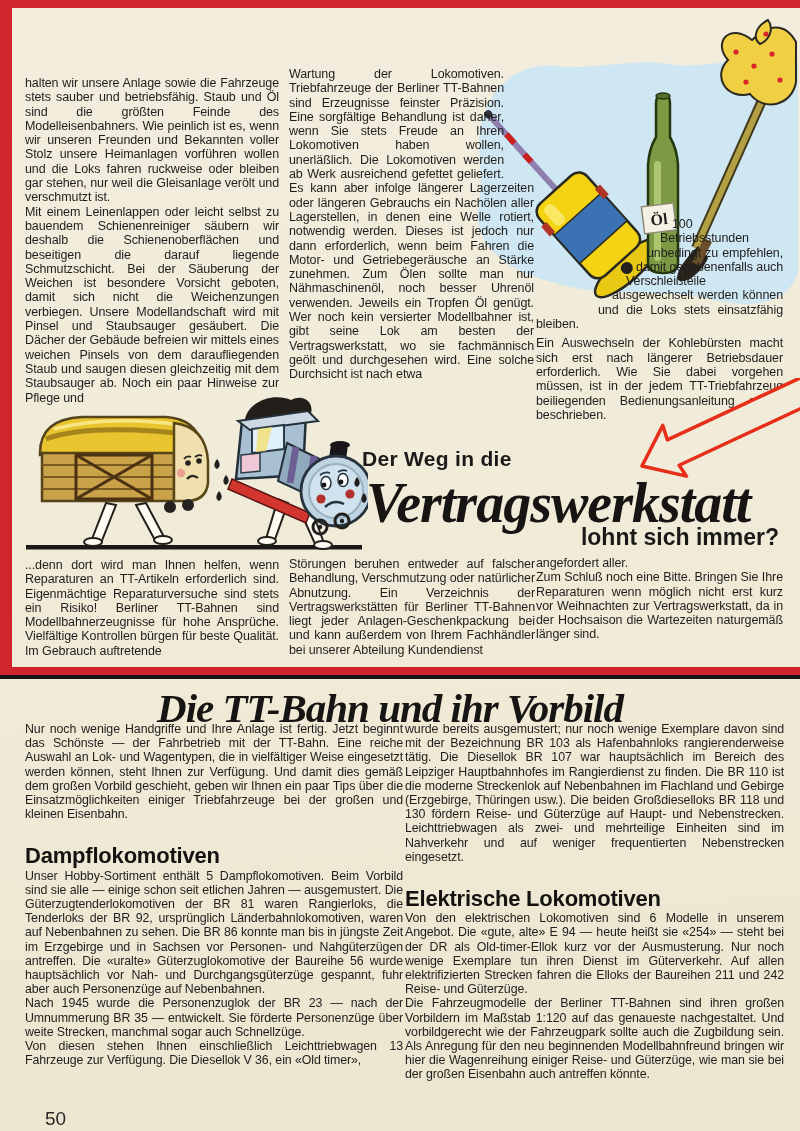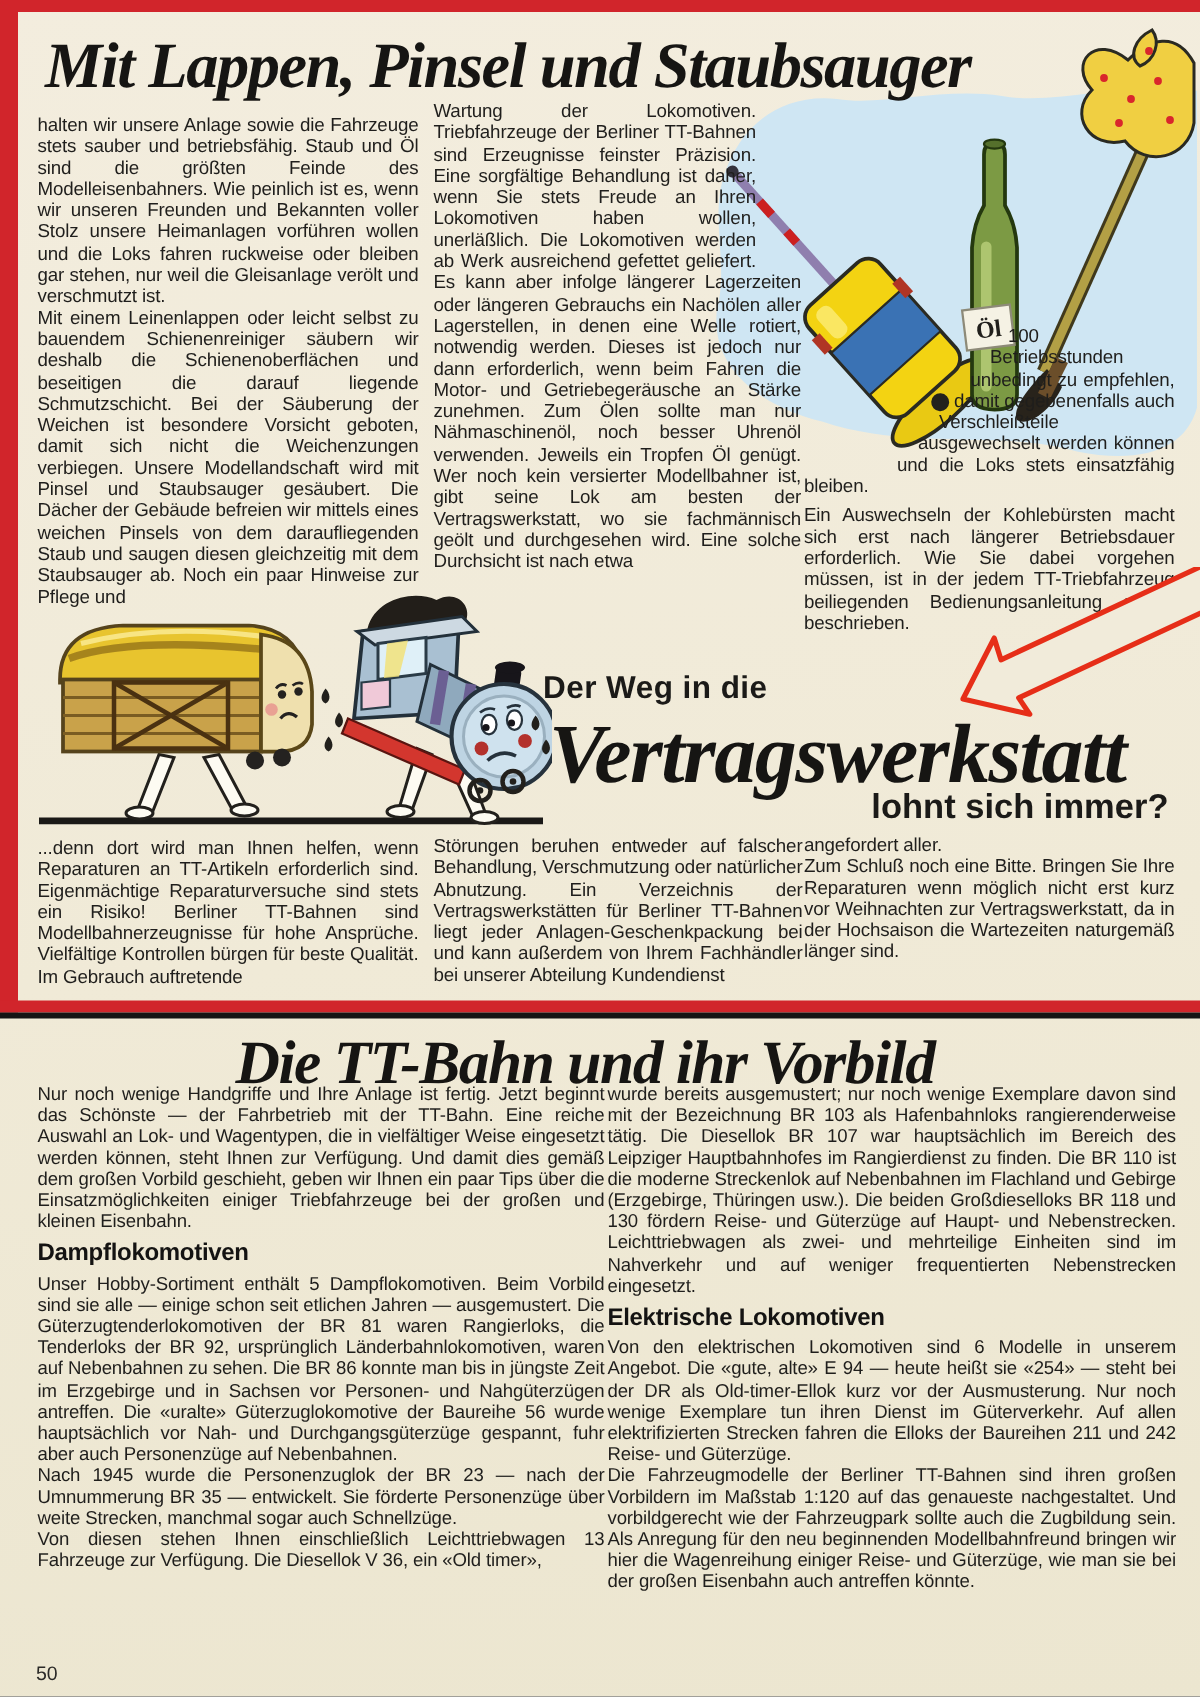--- a/index.html
+++ b/index.html
@@ -39,24 +39,24 @@
   .bc2 { position:absolute; left:289px; top:557px; width:246px; }
   .bc3 { position:absolute; left:536px; top:556px; width:247px; }
 
   .hl1 { position:absolute; left:362px; top:447px; font-size:21px; font-weight:bold; letter-spacing:0.3px; color:#1b1a18; }
   .hl2 { position:absolute; left:366px; top:471px; font-family:"Liberation Serif", serif; font-style:italic;
          font-weight:bold; font-size:56px; letter-spacing:-1px; color:#161513; white-space:nowrap; }
   .hl3 { position:absolute; left:560px; top:524px; width:219px; text-align:right; font-size:23px; font-weight:bold; color:#1b1a18; }
 
   .s2l { position:absolute; left:25px;  top:722px; width:378px; }
   .s2r { position:absolute; left:405px; top:722px; width:379px; }
-  .h2x { font-size:16px; font-weight:bold; letter-spacing:-0.2px; color:#141312; margin:8px 0 5px 0; }
+  .h2x { font-size:22px; font-weight:bold; letter-spacing:-0.2px; color:#141312; margin:28px 0 5px 0; }
   .s2l .h2x:first-child, .s2r .h2x:first-child { margin-top:0; }
 
-  .pagenum { position:absolute; left:24px; top:1108px; font-size:13px; color:#2a2927; }
+  .pagenum { position:absolute; left:45px; top:1108px; font-size:19px; color:#2a2927; }
 
   .illu { position:absolute; }
   .illu svg { display:block; }
 </style>
 </head>
 <body>
 
 <div class="page">
 
   <div class="edge-top"></div>
@@ -103,21 +103,20 @@
         <circle cx="268" cy="42" r="2.6" fill="#d9262c"></circle>
           <circle cx="286" cy="56" r="2.6" fill="#d9262c"></circle>
         <circle cx="304" cy="44" r="2.6" fill="#d9262c"></circle>
           <circle cx="312" cy="70" r="2.6" fill="#d9262c"></circle>
         <circle cx="278" cy="72" r="2.6" fill="#d9262c"></circle>
           <circle cx="298" cy="24" r="2.6" fill="#d9262c"></circle>
       </g>
     </svg>
   </div>
 
-  <div class="t1">Mit Lappen, Pinsel und Staubsauger</div>
 
   <div class="c1 b1">
     <p>halten wir unsere Anlage sowie die Fahrzeuge stets sauber und betriebsfähig. Staub und Öl sind die größten Feinde des Modelleisenbahners. Wie peinlich ist es, wenn wir unseren Freunden und Bekannten voller Stolz unsere Heimanlagen vorführen wollen und die Loks fahren ruckweise oder bleiben gar stehen, nur weil die Gleisanlage verölt und verschmutzt ist.</p>
     <p>Mit einem Leinenlappen oder leicht selbst zu bauendem Schienenreiniger säubern wir deshalb die Schienenoberflächen und beseitigen die darauf liegende Schmutzschicht. Bei der Säuberung der Weichen ist besondere Vorsicht geboten, damit sich nicht die Weichenzungen verbiegen. Unsere Modellandschaft wird mit Pinsel und Staubsauger gesäubert. Die Dächer der Gebäude befreien wir mittels eines weichen Pinsels von dem daraufliegenden Staub und saugen diesen gleichzeitig mit dem Staubsauger ab. Noch ein paar Hinweise zur Pflege und</p>
   </div>
 
   <div class="c2 b1">
     <div class="sp-right"></div>
     <p>Wartung der Lokomotiven. Triebfahrzeuge der Berliner TT-Bahnen sind Erzeugnisse feinster Präzision. Eine sorgfältige Behandlung ist daher, wenn Sie stets Freude an Ihren Lokomotiven haben wollen, unerläßlich. Die Lokomotiven werden ab Werk ausreichend gefettet geliefert. Es kann aber infolge längerer Lagerzeiten oder längeren Gebrauchs ein Nachölen aller Lagerstellen, in denen eine Welle rotiert, notwendig werden. Dieses ist jedoch nur dann erforderlich, wenn beim Fahren die Motor- und Getriebegeräusche an Stärke zunehmen. Zum Ölen sollte man nur Nähmaschinenöl, noch besser Uhrenöl verwenden. Jeweils ein Tropfen Öl genügt. Wer noch kein versierter Modellbahner ist, gibt seine Lok am besten der Vertragswerkstatt, wo sie fachmännisch geölt und durchgesehen wird. Eine solche Durchsicht ist nach etwa</p>
   </div>

